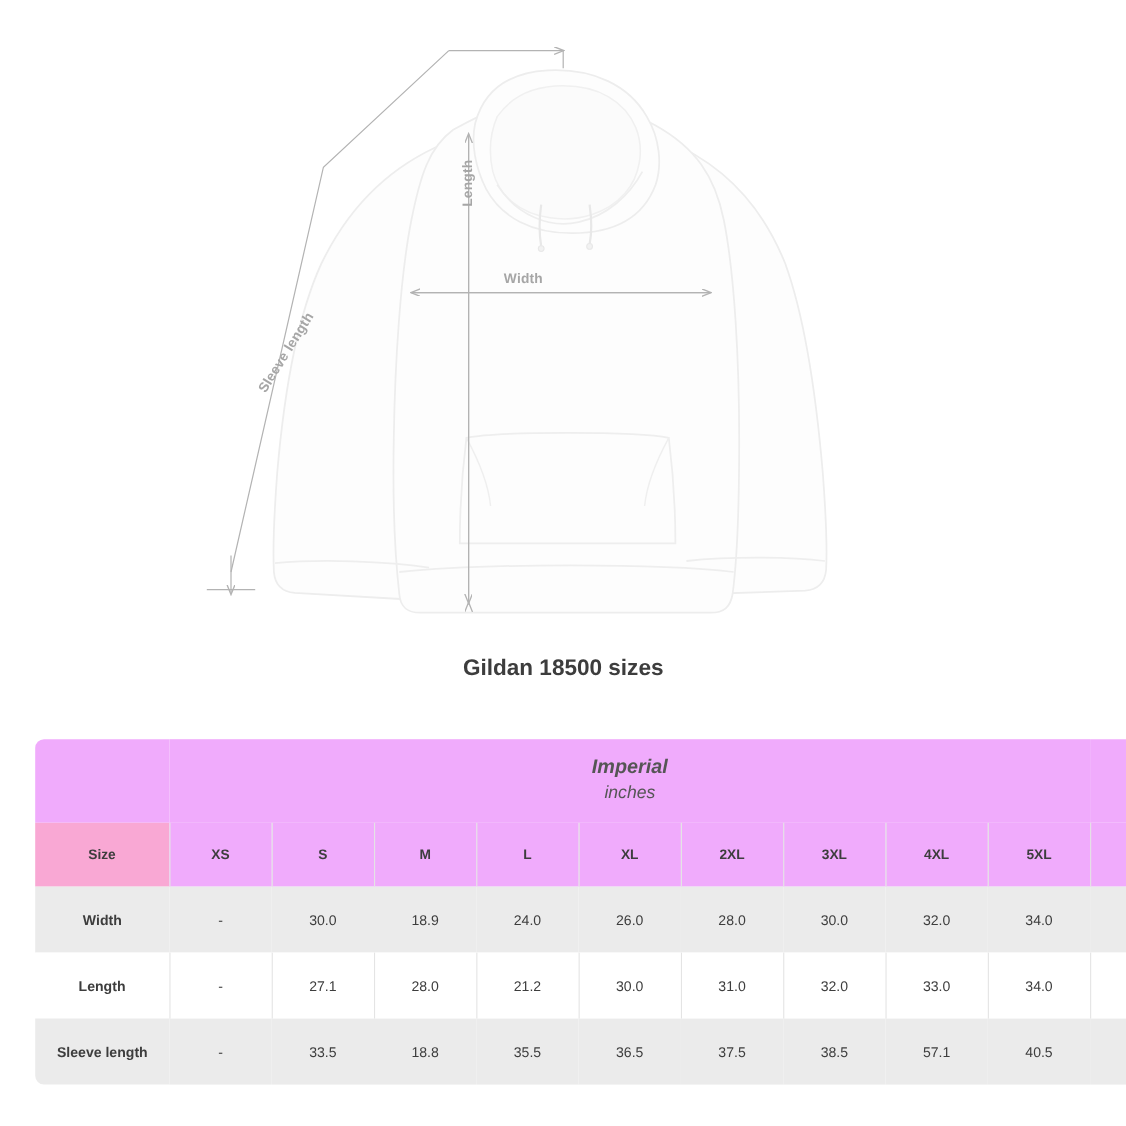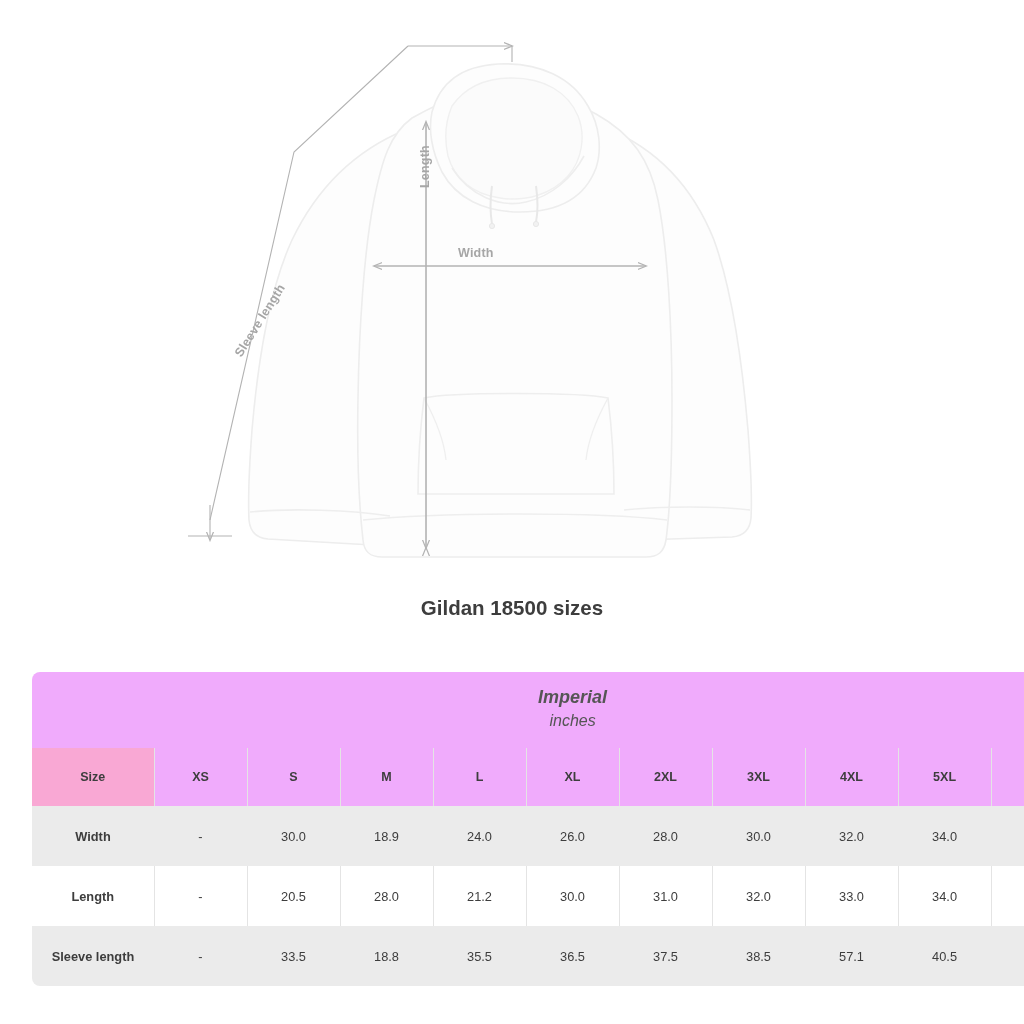--- a/index.html
+++ b/index.html
@@ -285,21 +285,21 @@
           <td class="sep-left">30.0</td>
           <td class="sep-left">32.0</td>
           <td class="sep-left">34.0</td>
           <td class="sep-left">-</td>
 
         </tr>
 
         <tr class="data-row plain">
           <td class="rowlabel">Length</td>
           <td class="sep-left">-</td>
-          <td class="sep-left">20.5</td>
+          <td class="sep-left">27.1</td>
           <td class="sep-left">28.0</td>
           <td class="sep-left">21.2</td>
           <td class="sep-left">30.0</td>
           <td class="sep-left">31.0</td>
           <td class="sep-left">32.0</td>
           <td class="sep-left">33.0</td>
           <td class="sep-left">34.0</td>
           <td class="sep-left">-</td>
 
         </tr>

